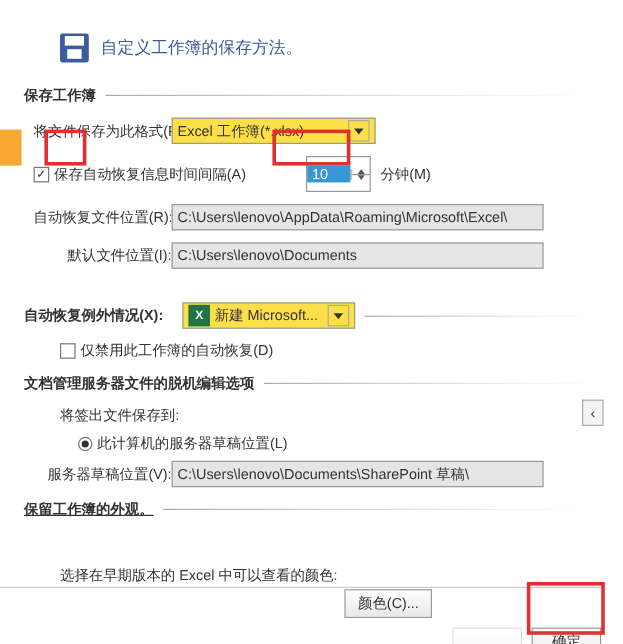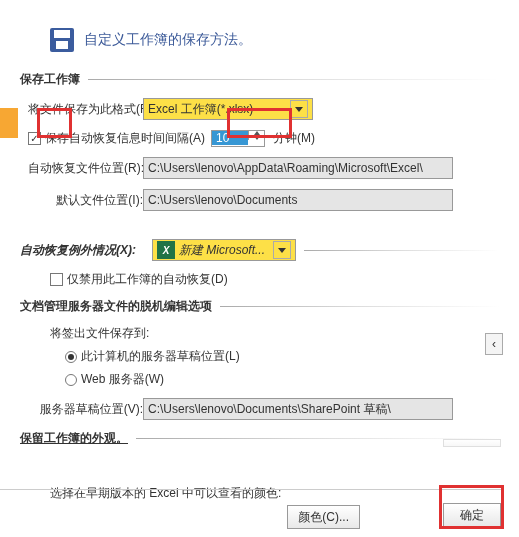--- a/index.html
+++ b/index.html
@@ -14,38 +14,38 @@
     .section-header-with-line .label { font-weight: bold; white-space: nowrap; padding-right: 8px; }
     .section-header-with-line .line { flex: 1; height: 1px; background: linear-gradient(to right, #aaa, #ddd, transparent); }
     .content { padding: 0 20px; }
     .row { display: flex; align-items: center; margin-bottom: 10px; padding: 0 8px; }
     .row label.lbl { text-align: right; white-space: nowrap; }
     .row .lbl-120 { width: 115px; }
     .dropdown { border: 1px solid #999; padding: 2px 4px; height: 22px; background: #fde047; display: inline-flex; align-items: center; justify-content: space-between; min-width: 160px; }
     .dropdown .arrow-btn { width: 18px; height: 18px; border: 1px solid #aaa; display: flex; align-items: center; justify-content: center; margin-left: 8px; }
     .arrow-down { width: 0; height: 0; border-left: 4px solid transparent; border-right: 4px solid transparent; border-top: 5px solid #333; }
     .textbox { border: 1px solid #999; padding: 3px 4px; height: 22px; background: #e5e5e5; display: inline-flex; align-items: center; flex: 1; max-width: 310px; min-width: 0; overflow: hidden; white-space: nowrap; }
-    .spinner { border: 1px solid #999; display: inline-flex; height: 17px; align-items: flex-start; }
+    .spinner { border: 1px solid #999; display: inline-flex; height: 30px; align-items: center; margin-left: 44px; }
     .spinner .num { width: 36px; padding: 0 4px; background: #3797d4; color: #fff; display: flex; align-items: center; }
     .spinner .btns { width: 16px; display: flex; flex-direction: column; border-left: 1px solid #999; }
     .spinner .btns div { flex: 1; display: flex; align-items: center; justify-content: center; border-bottom: 1px solid #999; }
     .spinner .btns div:last-child { border-bottom: none; }
     .arrow-up-sm { width: 0; height: 0; border-left: 3px solid transparent; border-right: 3px solid transparent; border-bottom: 4px solid #555; }
     .arrow-down-sm { width: 0; height: 0; border-left: 3px solid transparent; border-right: 3px solid transparent; border-top: 4px solid #555; }
     .checkbox { width: 13px; height: 13px; border: 1px solid #777; display: inline-flex; align-items: center; justify-content: center; margin-right: 4px; background: #fff; flex-shrink: 0; }
     .checkbox.checked::after { content: "✓"; font-size: 10px; color: #333; }
     .radio { width: 12px; height: 12px; border: 1px solid #777; border-radius: 50%; display: inline-flex; align-items: center; justify-content: center; margin-right: 4px; background: #fff; flex-shrink: 0; }
     .radio.checked::after { content: ""; width: 6px; height: 6px; background: #333; border-radius: 50%; }
     .red-box { position: absolute; border: 3px solid #e03131; pointer-events: none; }
     .red-box-cb { left: 37px; top: 108px; width: 35px; height: 30px; }
     .red-box-sp { left: 227px; top: 108px; width: 65px; height: 30px; }
     .red-box-btn { right: 15px; bottom: 8px; width: 65px; height: 44px; }
     .indent-30 { padding-left: 30px; }
     .indent-45 { padding-left: 45px; }
-    .button-bar { position: absolute; bottom: 10px; right: 18px; left: 0; height: 38px; border-top: 1px solid #ccc; display: flex; align-items: flex-end; justify-content: flex-end; padding: 4px 0 0 0; gap: 8px; flex-direction: column; }
+    .button-bar { position: absolute; bottom: 10px; right: 18px; left: 0; height: 38px; border-top: 1px solid #ccc; display: flex; align-items: center; justify-content: flex-end; padding: 4px 0 0 0; gap: 8px; }
     .btn { border: 1px solid #999; padding: 3px 10px; background: linear-gradient(#fff, #e8e8e8); min-width: 58px; height: 24px; display: inline-flex; align-items: center; justify-content: center; cursor: pointer; margin-top: 48px; }
     .exc-icon { width: 18px; height: 18px; background: #217346; display: inline-flex; align-items: center; justify-content: center; color: #fff; font-size: 10px; font-weight: bold; margin-right: 4px; }
     .scroll-btn { position: absolute; right: 16px; bottom: 182px; width: 18px; height: 22px; border: 1px solid #aaa; display:flex; align-items:center; justify-content:center; background:#f4f4f4; }
   </style>
 </head>
 <body>
 
 <div class="orange-left"></div>
 
 <div class="top-section">
@@ -98,21 +98,21 @@
 
   <div class="row">
     <label class="lbl lbl-120">默认文件位置(I):</label>
     <div class="textbox">
         <span>C:\Users\lenovo\Documents</span>
       </div>
   </div>
 
 </div>
 
-<div class="section-header-with-line" style="margin-top:28px;font-style:italic;">
+<div class="section-header-with-line" style="margin-top:28px;">
   <div class="label"><span>自动恢复例外情况(X):</span></div>
   <div style="width:8px;"></div>
   <div class="dropdown" style="min-width:130px;">
     <span style="display:inline-flex;align-items:center;">
         <span class="exc-icon">X</span>
         <span>新建 Microsoft...</span>
       </span>
     <span class="arrow-btn">
         <span class="arrow-down"></span>
       </span>
@@ -132,24 +132,20 @@
   <div class="line"></div>
 </div>
 
 <div class="content">
   <div class="row indent-30" style="margin-bottom:6px;">
     <label class="lbl">将签出文件保存到:</label>
   </div>
   <div class="row indent-45" style="margin-bottom:6px;">
     <span class="radio checked"></span>
     <label class="lbl">此计算机的服务器草稿位置(L)</label>
-  </div>
-  <div class="row indent-45">
-    <span class="radio"></span>
-    <label class="lbl">Web 服务器(W)</label>
   </div>
   <div class="row">
     <label class="lbl lbl-120">服务器草稿位置(V):</label>
     <div class="textbox">
         <span>C:\Users\lenovo\Documents\SharePoint 草稿\</span>
       </div>
   </div>
 </div>
 
 <div class="section-header-with-line" style="margin-top:8px;text-decoration:underline;">

